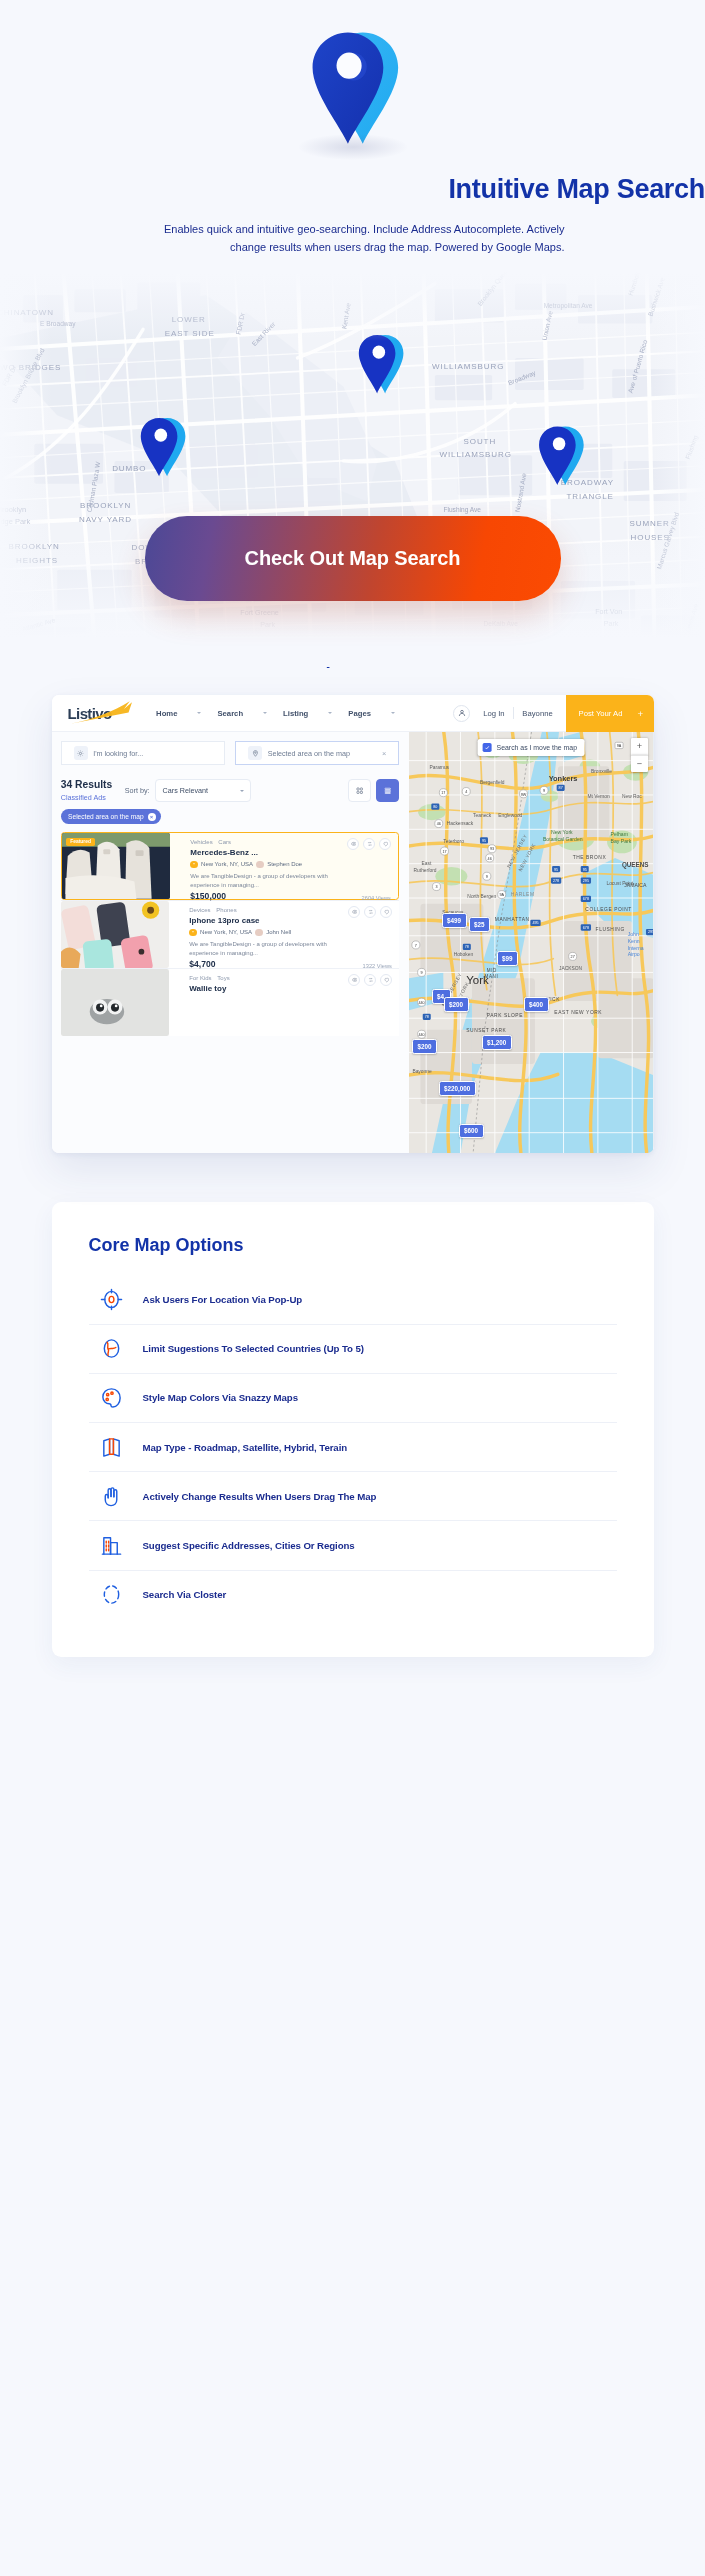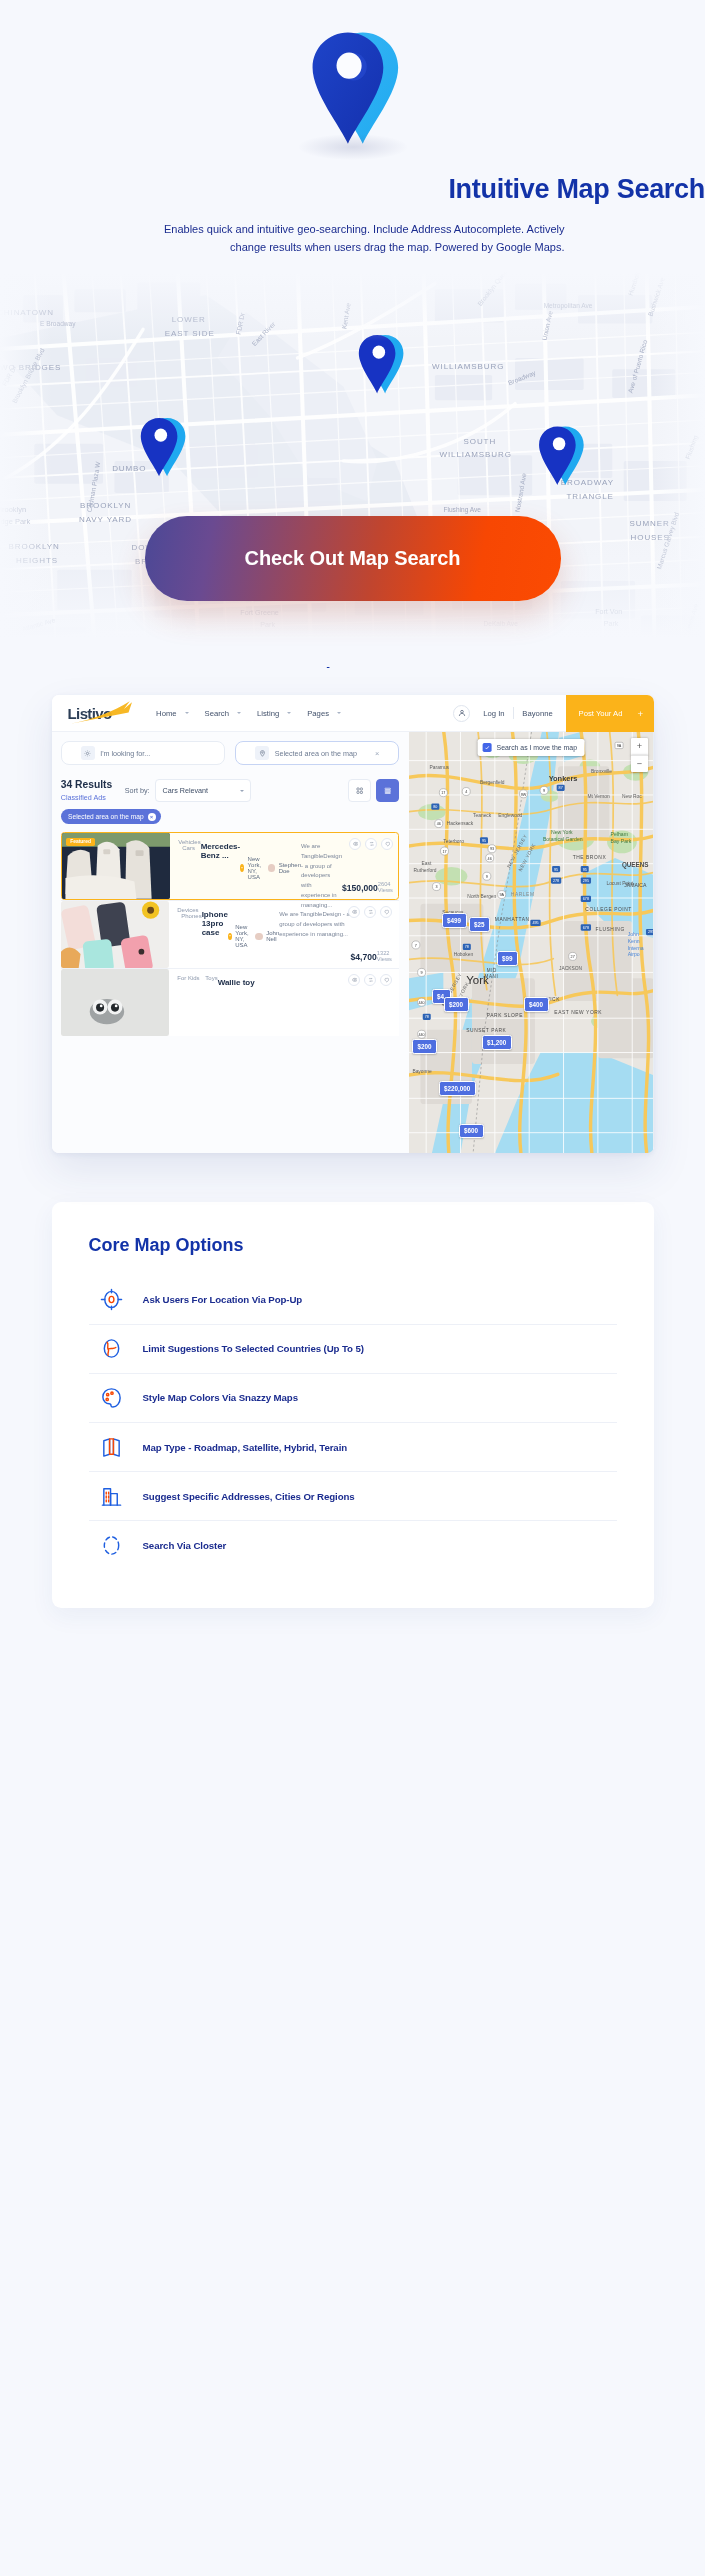--- a/index.html
+++ b/index.html
@@ -71,22 +71,22 @@
   }
   .logo { display: flex; align-items: flex-end; position: relative; width: 68px; }
   .logo-text {
     font-size: 15px; font-weight: 800; color: #2c3e56; letter-spacing: -0.6px;
     font-family: "Liberation Sans", sans-serif; line-height: 1;
   }
   .logo-swoosh { position: absolute; left: 1.1px; top: -5.7px; }
 
   .nav-menu { display: flex; gap: 16px; margin-left: 20.6px; }
   .nav-item {
-    font-size: 7.7px; color: #42516b; display: flex; align-items: center; gap: 8px;
-    cursor: pointer; white-space: nowrap;
+    font-size: 7.7px; color: #42516b; display: flex; align-items: center; gap: 20px;
+    cursor: pointer; white-space: nowrap; font-weight: bold;
   }
   .caret { width: 0; height: 0; border-left: 2px solid transparent; border-right: 2px solid transparent;
            border-top: 2.3px solid #a9b4c6; }
 
   .nav-right { margin-left: auto; display: flex; align-items: center; height: 100%; }
   .avatar-ring {
     width: 17px; height: 17px; border-radius: 50%; border: 0.6px solid #dfe5ee;
     display: flex; align-items: center; justify-content: center; margin-right: 6.9px;
   }
   .nav-link { font-size: 7.7px; color: #42516b; padding: 0 6.3px; cursor: pointer; white-space: nowrap; }
@@ -97,22 +97,22 @@
     font-size: 7.7px; cursor: pointer; border: 0; font-family: "Liberation Sans", sans-serif;
   }
   .post-ad .plus { font-size: 9.7px; opacity: .95; }
 
   .mock-body { display: flex; height: 421px; }
   .mock-left { width: 357px; background: #fbfcfe; position: relative; }
   .mock-right { width: 245px; position: relative; overflow: hidden; background: #e8eef3; }
 
   .filterbar { display: flex; gap: 10.3px; padding: 9.2px 9.2px 0 9.2px; }
   .fld {
-    flex: 1; height: 24px; background: #fff; border: 0.6px solid #e7ecf4; border-radius: 8px;
-    display: flex; align-items: center; padding: 0 19px; gap: 5.2px; font-size: 7.2px; color: #6d7b92;
+    flex: 1; height: 24px; background: #fff; border: 0.6px solid #e7ecf4; border-radius: 0;
+    display: flex; align-items: center; padding: 0 12px; gap: 5.2px; font-size: 7.2px; color: #6d7b92;
   }
   .fld.active { border-color: #c6d4f4; }
   .fld .ic { width: 14.3px; height: 14.3px; border-radius: 2.9px; background: #eef2f9;
              display:flex; align-items:center; justify-content:center; flex: 0 0 auto; }
   .fld .x { margin-left: auto; color: #9aa6ba; font-size: 7.4px; cursor: pointer; }
 
   .results-row { display: flex; align-items: center; padding: 12.6px 9.2px 0 9.2px; }
   .res-count { font-size: 10.3px; font-weight: 700; color: #20304b; line-height: 1.15; }
   .res-kind { font-size: 7.2px; color: #5b72d9; margin-top: 2.3px; }
   .sortwrap { margin-left: 12.6px; display: flex; align-items: center; gap: 5.7px; margin-top: 1.7px; }
@@ -137,21 +137,21 @@
               display:flex; align-items:center; justify-content:center; font-size: 5.2px; font-weight: 700; }
 
   .cards { margin-top: 7.4px; }
   .card { display: flex; height: 68px; background: #fff; border-top: 0.6px solid #eef1f7; margin: 0 9.2px; }
   .card.featured { background: #fffdf3; border: 0.6px solid #fbb31a; border-radius: 3.4px; margin-top: 0; }
   .card-img { width: 108px; flex: 0 0 108px; position: relative; overflow: hidden; border-radius: 2.3px; }
   .badge-featured {
     position: absolute; left: 4.6px; top: 5.2px; background: #fbb31a; color: #fff;
     font-size: 4.9px; padding: 1.7px 4px; border-radius: 1.7px; font-weight: 600;
   }
-  .card-body { flex: 1; padding: 6.3px 7.4px 5.7px 8.6px; position: relative; display: flex; flex-direction: row; }
+  .card-body { flex: 1; padding: 6.3px 7.4px 5.7px 8.6px; position: relative; display: flex; flex-direction: column; margin-left: 12px; }
   .cat { font-size: 6px; color: #8d99ad; }
   .cat span + span { margin-left: 4px; }
   .ctitle { font-size: 8px; font-weight: 700; color: #20304b; margin-top: 2.9px; }
   .meta { display: flex; align-items: center; gap: 3.4px; margin-top: 4px; font-size: 6px; color: #5d6b81; }
   .meta .pin-ic { width: 7.4px; height: 7.4px; border-radius: 50%; background: #fbb31a;
                   display:flex; align-items:center; justify-content:center; }
   .meta .usr { width: 7.4px; height: 7.4px; border-radius: 50%; background: #e6cdc3; flex:0 0 auto;
                display:flex;align-items:center;justify-content:center; }
   .desc { font-size: 6px; color: #7b8699; line-height: 1.62; margin-top: 3.4px; max-width: 146px; }
   .price-row { margin-top: auto; display: flex; align-items: flex-end; }
@@ -1000,20 +1000,30 @@
       <span class="opt-ic">
         <svg width="23" height="23" viewBox="0 0 48 48" fill="none" stroke="#1f5fe0" stroke-width="3" stroke-linejoin="round">
           <path d="M8 10 L20 6 L20 38 L8 42 Z"></path>
           <path d="M28 6 L40 10 L40 42 L28 38 Z"></path>
           <path d="M20 6 L28 6 L28 38 L20 38 Z" stroke="#f74703"></path>
         </svg>
       </span>
       <span class="opt-lbl">Map Type - Roadmap, Satellite, Hybrid, Terain</span>
     </div>
 
+    <div class="opt">
+      <span class="opt-ic">
+        <svg width="23" height="23" viewBox="0 0 48 48" fill="none" stroke="#1f5fe0" stroke-width="3" stroke-linecap="round" stroke-linejoin="round">
+          <path d="M17 26V11a3 3 0 0 1 6 0v13"></path>
+          <path d="M23 24V9a3 3 0 0 1 6 0v15"></path>
+          <path d="M29 25V13a3 3 0 0 1 6 0v18c0 7-5 12-12 12s-12-5-12-12v-8a3 3 0 0 1 6 0v4"></path>
+        </svg>
+      </span>
+      <span class="opt-lbl">Actively Change Results When Users Drag The Map</span>
+    </div>
 
     <div class="opt">
       <span class="opt-ic">
         <svg width="23" height="23" viewBox="0 0 48 48" fill="none" stroke="#1f5fe0" stroke-width="3" stroke-linejoin="round" stroke-linecap="round">
           <path d="M8 42V8h14v34"></path>
           <path d="M22 42V18h14v24"></path>
           <path d="M5 42h38"></path>
           <path d="M13 15v4M18 15v4M13 23v4M18 23v4M13 31v4M18 31v4" stroke="#f74703"></path>
         </svg>
       </span>

